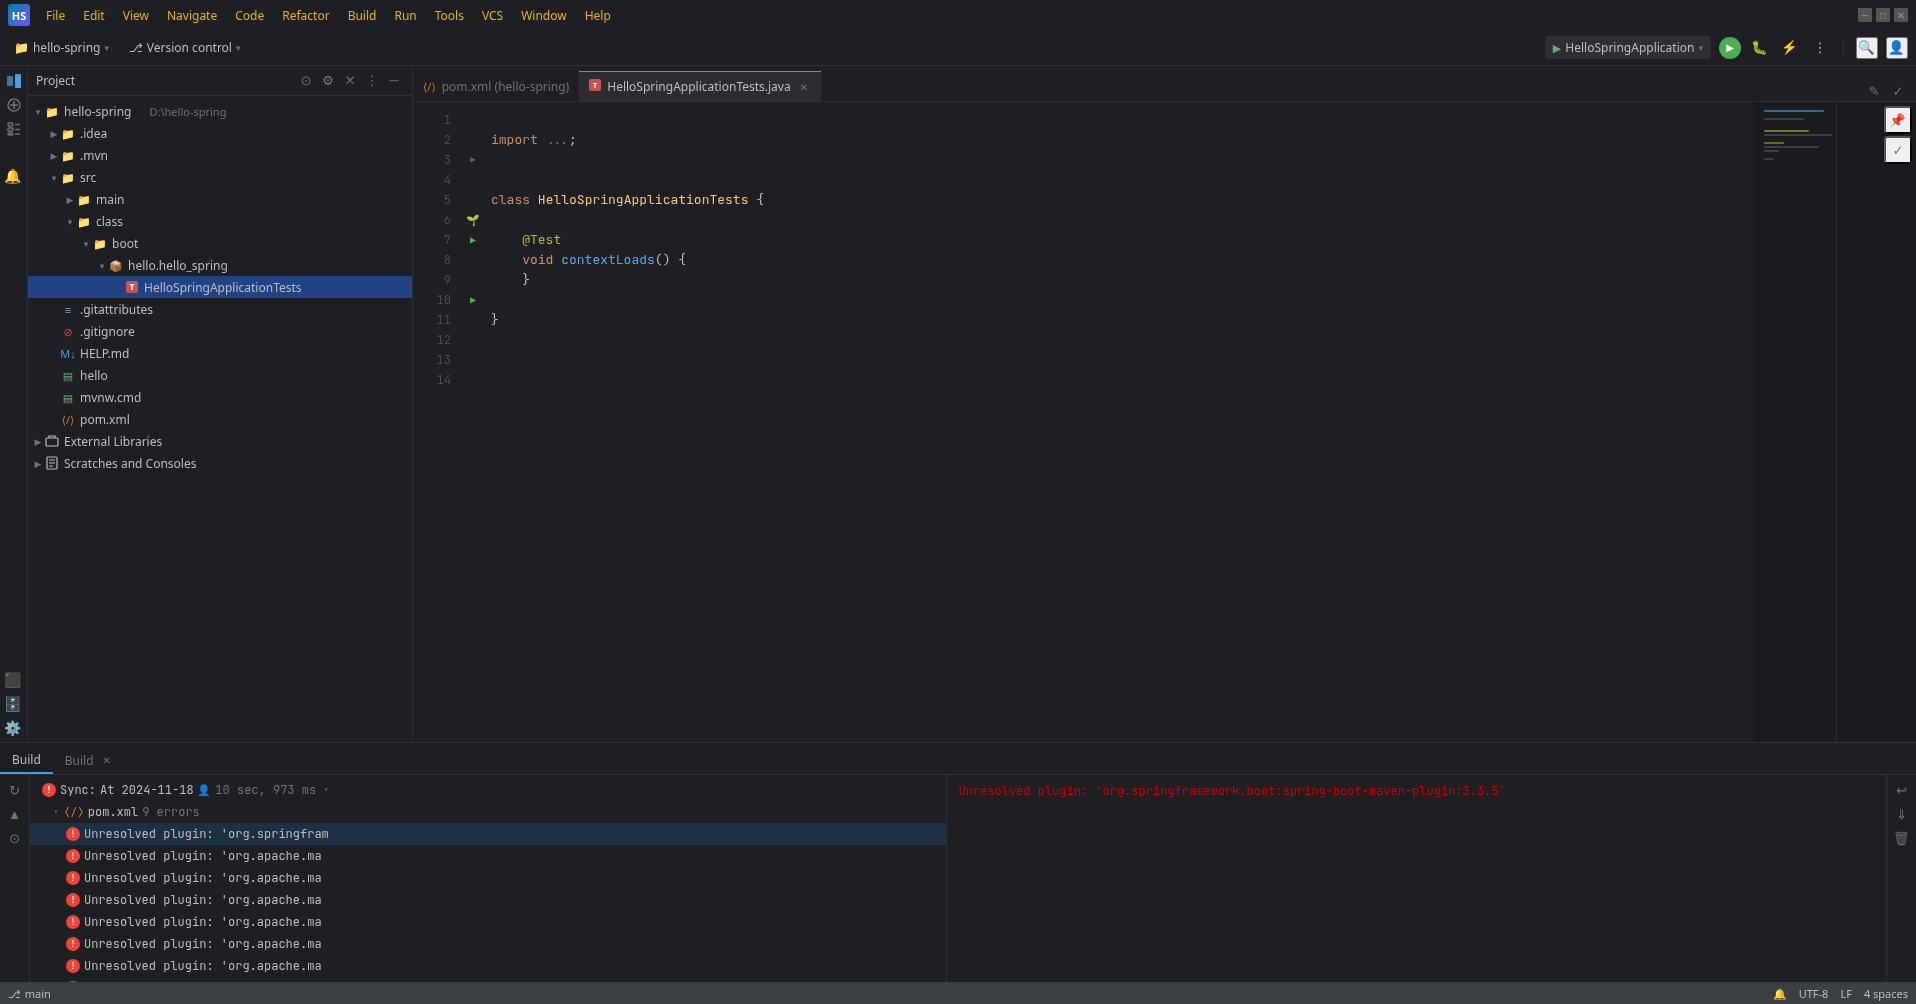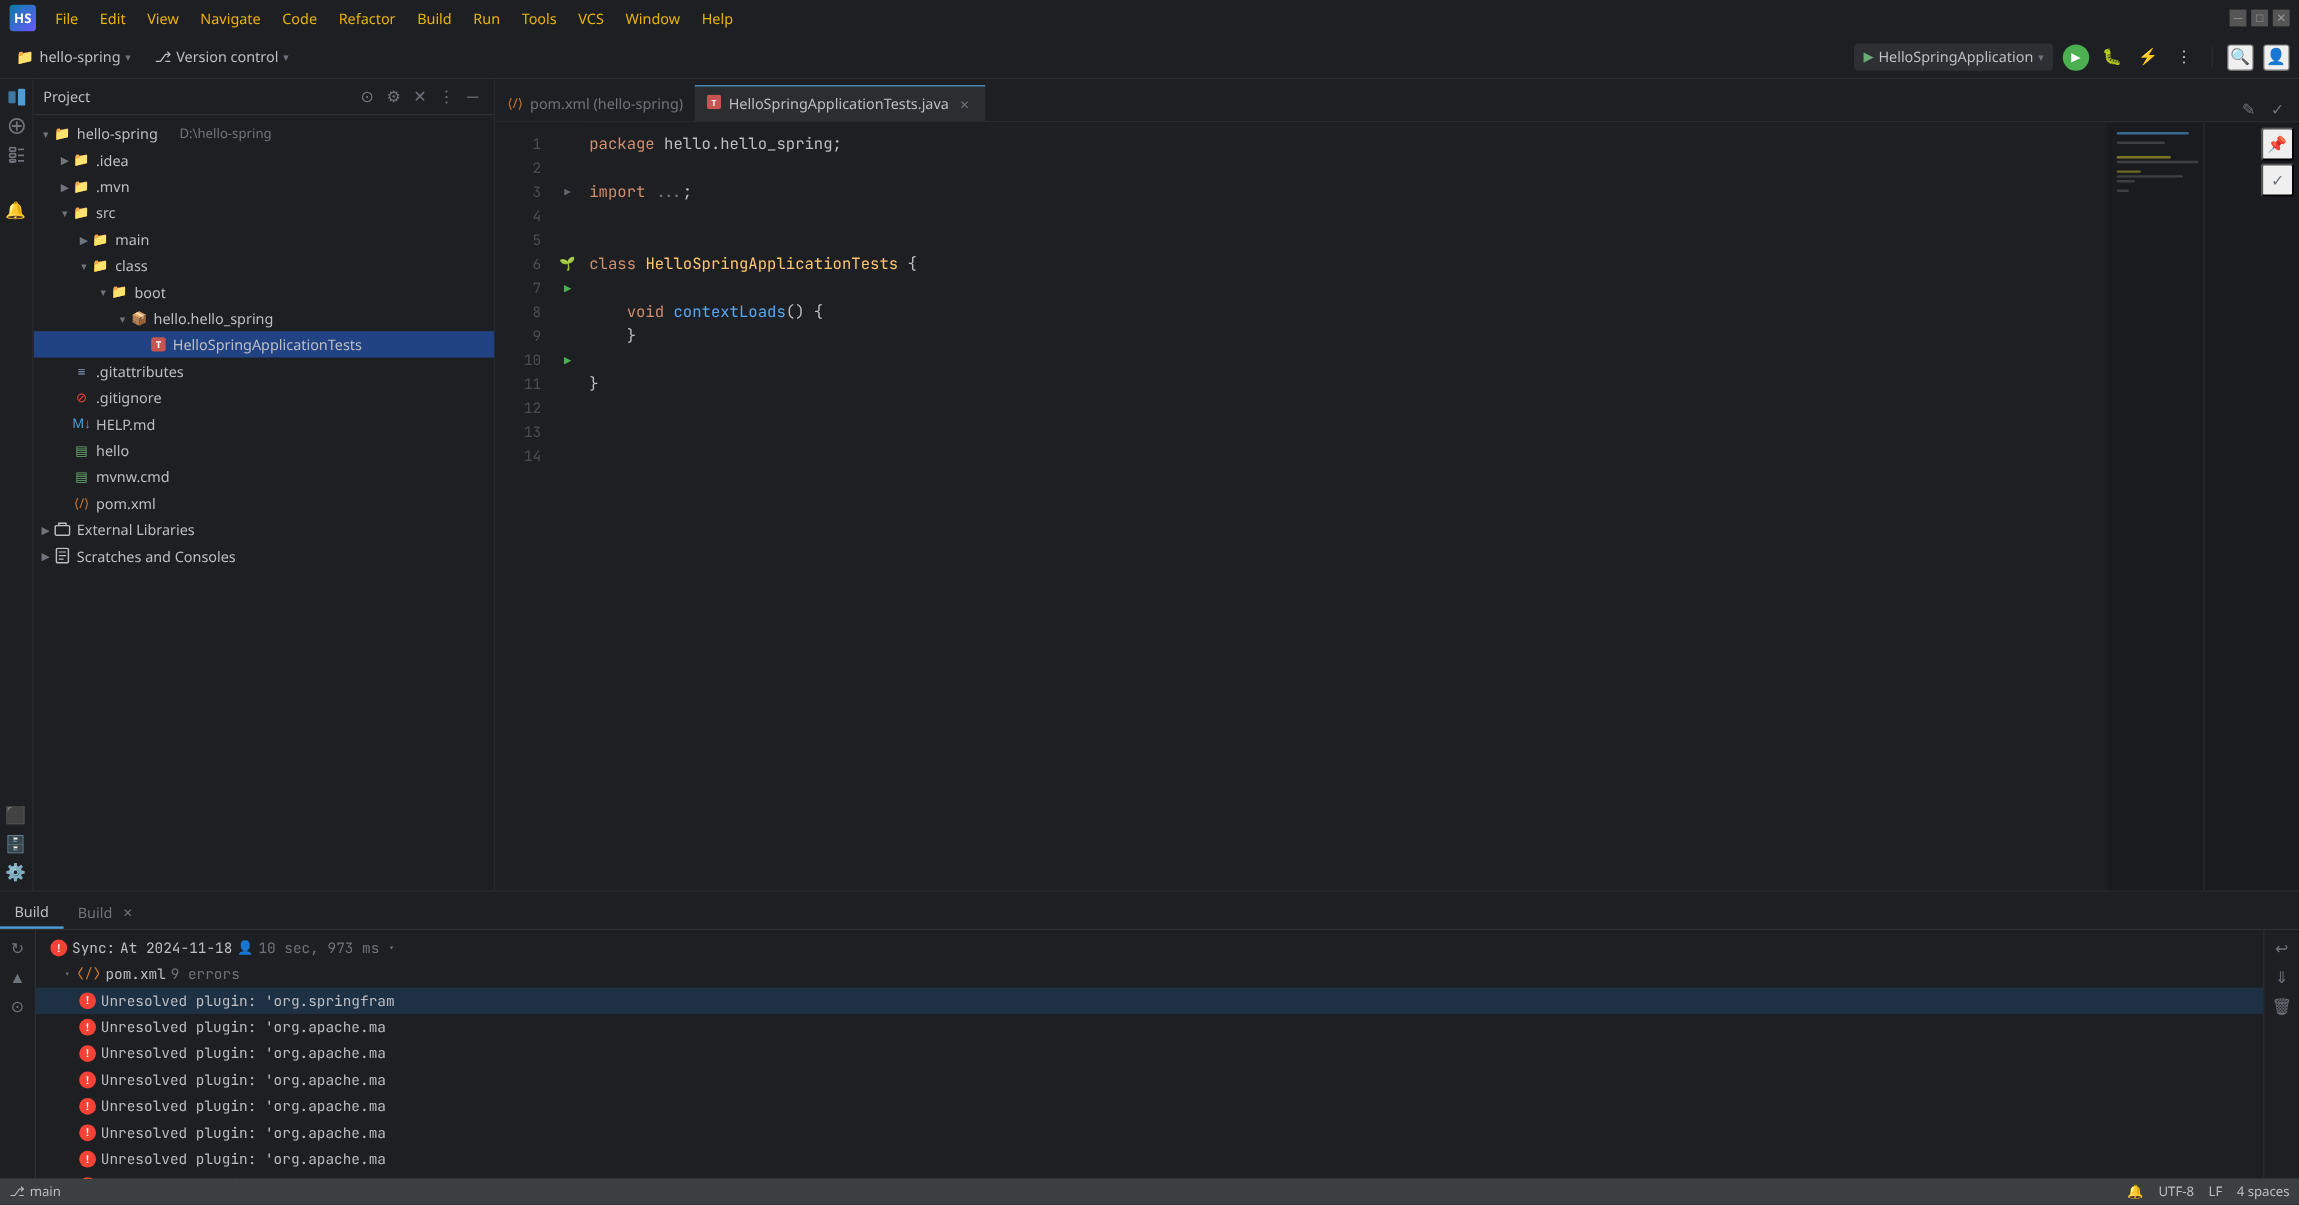--- a/index.html
+++ b/index.html
@@ -894,42 +894,42 @@
         <div class="gutter-item">
           <span class="run-gutter">▶</span>
         </div>
         <div class="gutter-item"></div>
         <div class="gutter-item"></div>
         <div class="gutter-item"></div>
         <div class="gutter-item"></div>
       </div>
 
       <div class="code-content">
-        <div class="code-line">
-          <span class="kw">package</span>
-          <span class="plain">&nbsp;hello.hello_spring;</span>
-        </div>
         <div class="code-line"></div>
         <div class="code-line">
           <span class="kw">import</span>
           <span class="plain">&nbsp;</span>
           <span class="import-dots">...</span>
           <span class="plain">;</span>
         </div>
         <div class="code-line"></div>
         <div class="code-line"></div>
         <div class="code-line">
           <span class="kw">class</span>
           <span class="plain">&nbsp;</span>
           <span class="classname">HelloSpringApplicationTests</span>
           <span class="plain">&nbsp;{</span>
         </div>
         <div class="code-line"></div>
         <div class="code-line">
           <span class="plain">&nbsp;&nbsp;&nbsp;&nbsp;</span>
+          <span class="annotation">@Test</span>
+        </div>
+        <div class="code-line">
+          <span class="plain">&nbsp;&nbsp;&nbsp;&nbsp;</span>
           <span class="kw">void</span>
           <span class="plain">&nbsp;</span>
           <span class="method">contextLoads</span>
           <span class="plain">() {</span>
         </div>
         <div class="code-line">
           <span class="plain">&nbsp;&nbsp;&nbsp;&nbsp;}</span>
         </div>
         <div class="code-line"></div>
         <div class="code-line">
@@ -1032,20 +1032,23 @@
         <span class="error-icon">!</span>
         <span class="error-text">Unresolved plugin: 'org.apache.ma</span>
       </div>
       <div class="build-tree-item" style="padding-left:36px;">
         <span class="error-icon">!</span>
         <span class="error-text">Unresolved plugin: 'org.apache.ma</span>
       </div>
 
     </div>
 
+    <div class="build-error-detail">
+      <span>Unresolved plugin: 'org.springframework.boot:spring-boot-maven-plugin:3.3.5'</span>
+    </div>
 
     <div class="bottom-right-actions">
       <button class="bottom-action-btn" title="Wrap text">↩</button>
       <button class="bottom-action-btn" title="Scroll to end">⇓</button>
       <button class="bottom-action-btn" title="Clear">🗑</button>
     </div>
 
   </div>
 </div>
 

